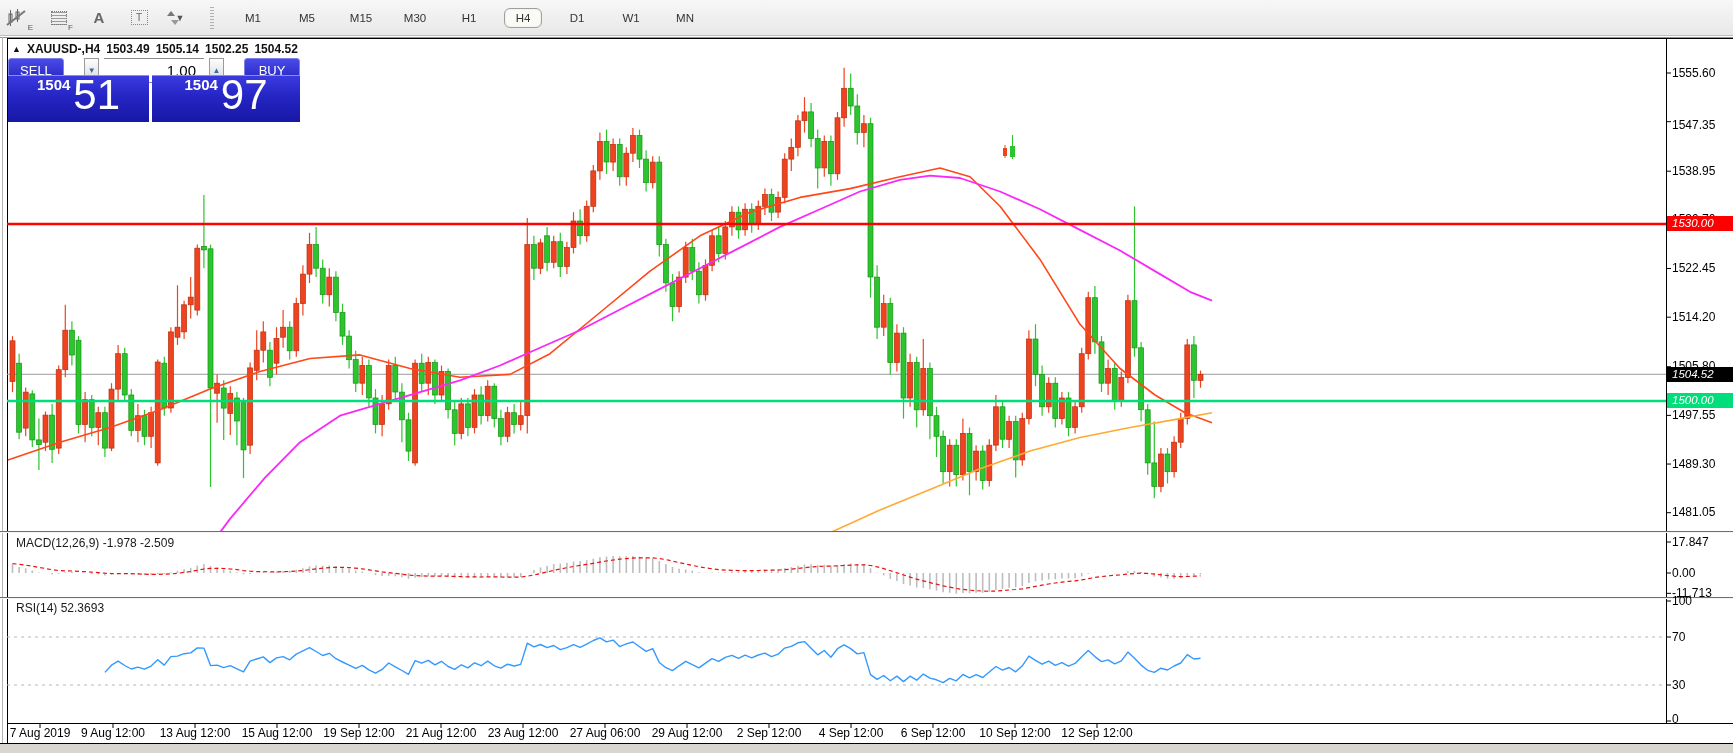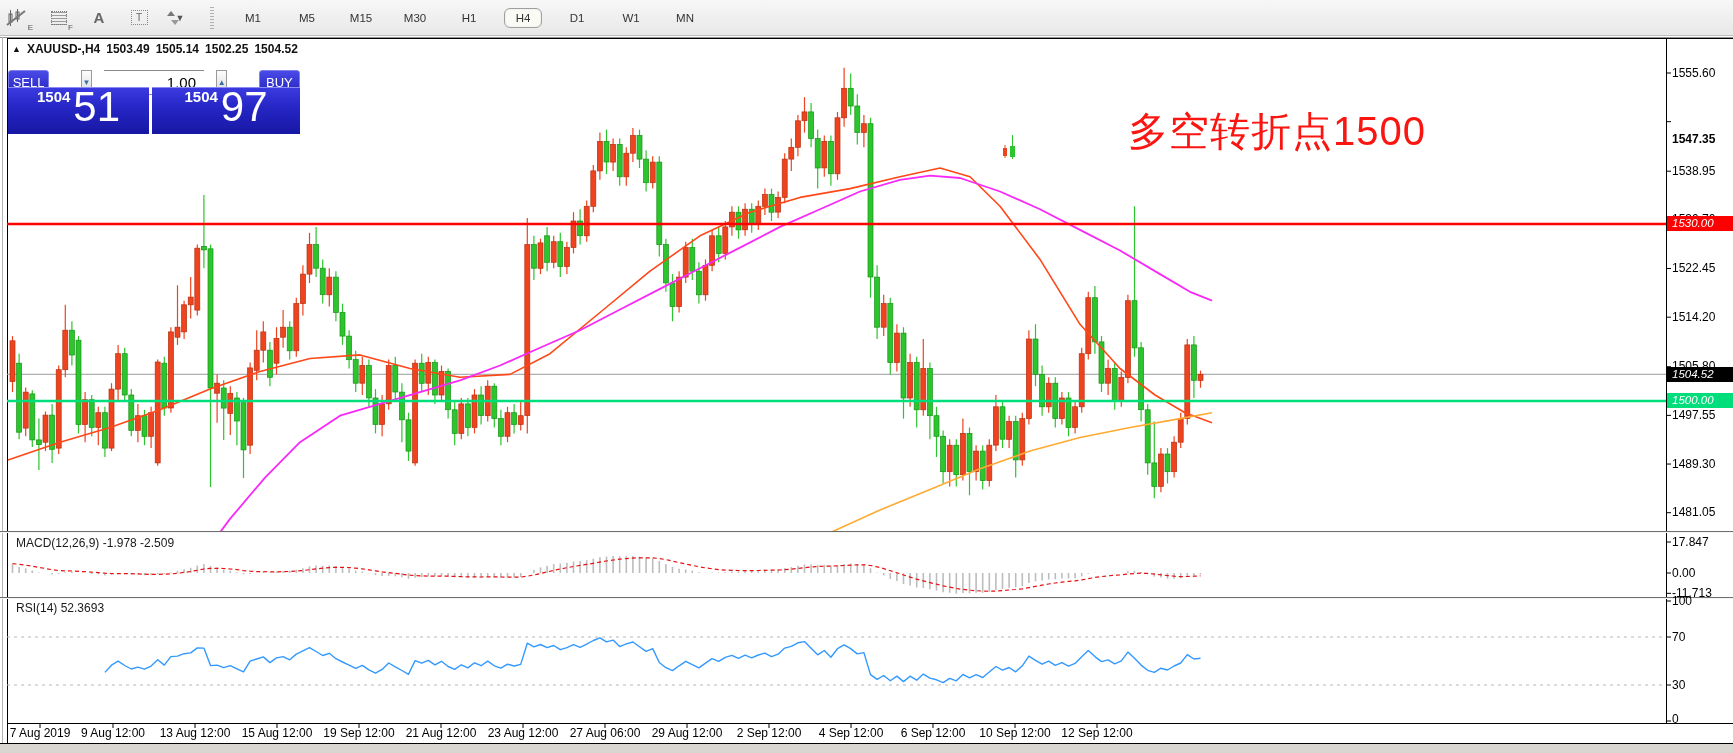--- a/index.html
+++ b/index.html
@@ -35,21 +35,21 @@
   .paxis-label{position:absolute;left:1672px;font-size:12px;color:#000;white-space:nowrap;}
   .level-box{position:absolute;left:1667px;width:66px;height:15px;font-size:11.5px;line-height:15px;
     color:#fff;padding-left:5px;box-sizing:border-box;white-space:nowrap;font-style:italic;}
   .date-label{position:absolute;top:726px;width:90px;margin-left:-45px;text-align:center;
     font-size:12px;color:#000;white-space:nowrap;}
   .ind-label{position:absolute;font-size:12px;color:#1a1a1a;white-space:nowrap;}
   #annotation{position:absolute;left:1128px;top:104px;font-size:40px;color:#fb1511;
     letter-spacing:1px;white-space:nowrap;}
   
   #trade-panel{position:absolute;left:8px;top:58px;width:292px;}
-  #tp-row1{display:flex;height:15px;gap:12px;margin-top:12px;}
+  #tp-row1{display:flex;height:15px;gap:5px;}
   .tp-btn{width:65px;height:25px;color:#fff;font-size:13px;display:flex;align-items:center;justify-content:center;
     background:linear-gradient(#4a4ae8,#2323bd);border:1px solid #7f7fe8;border-radius:3px;box-sizing:border-box;}
   .spin{width:17px;height:25px;background:linear-gradient(#fdfdfd,#d9d9d9);border:1px solid #9a9a9a;
     box-sizing:border-box;display:flex;align-items:center;justify-content:center;color:#3a6ea5;font-size:8px;}
   #vol-field{width:100px;height:25px;border:1px solid #8a8a8a;border-left:none;border-right:none;
     box-sizing:border-box;font-size:15px;text-align:right;padding-right:8px;
     font-family:"Liberation Sans",sans-serif;}
   #tp-row1 .gap{width:12px;}
   #tp-row2{display:flex;gap:3px;margin-top:2px;}
   .big-box{height:47px;color:#fff;display:flex;align-items:flex-start;justify-content:center;
@@ -739,35 +739,34 @@
         <span class="small">1504</span>
         <span class="big">51</span>
       </div>
       <div class="big-box" id="buy-box">
         <span class="small">1504</span>
         <span class="big">97</span>
       </div>
     </div>
   </div>
 
-  <div id="annotation">多空转折点1500</div>
 
   <div class="ind-label" style="left:16px;top:536px;">
     <span>MACD(12,26,9)</span>
     <span>-1.978</span>
     <span>-2.509</span>
   </div>
   <div class="ind-label" style="left:16px;top:601px;">
     <span>RSI(14)</span>
     <span>52.3693</span>
   </div>
 
   <div id="price-axis">
       <div class="paxis-label" style="top: 65.5px;">1555.60</div>
-      <div class="paxis-label" style="top: 132px; font-weight: bold;">1547.35</div>
+      <div class="paxis-label" style="top: 118px;">1547.35</div>
       <div class="paxis-label" style="top: 163.702px;">1538.95</div>
       <div class="paxis-label" style="top: 212.36px;">1530.70</div>
       <div class="paxis-label" style="top: 261.019px;">1522.45</div>
       <div class="paxis-label" style="top: 309.677px;">1514.20</div>
       <div class="paxis-label" style="top: 359.22px;">1505.80</div>
       <div class="paxis-label" style="top: 407.879px;">1497.55</div>
       <div class="paxis-label" style="top: 456.537px;">1489.30</div>
       <div class="paxis-label" style="top: 505.196px;">1481.05</div>
       <div class="paxis-label" style="top: 534.518px;">17.847</div>
       <div class="paxis-label" style="top: 565.5px;">0.00</div>

